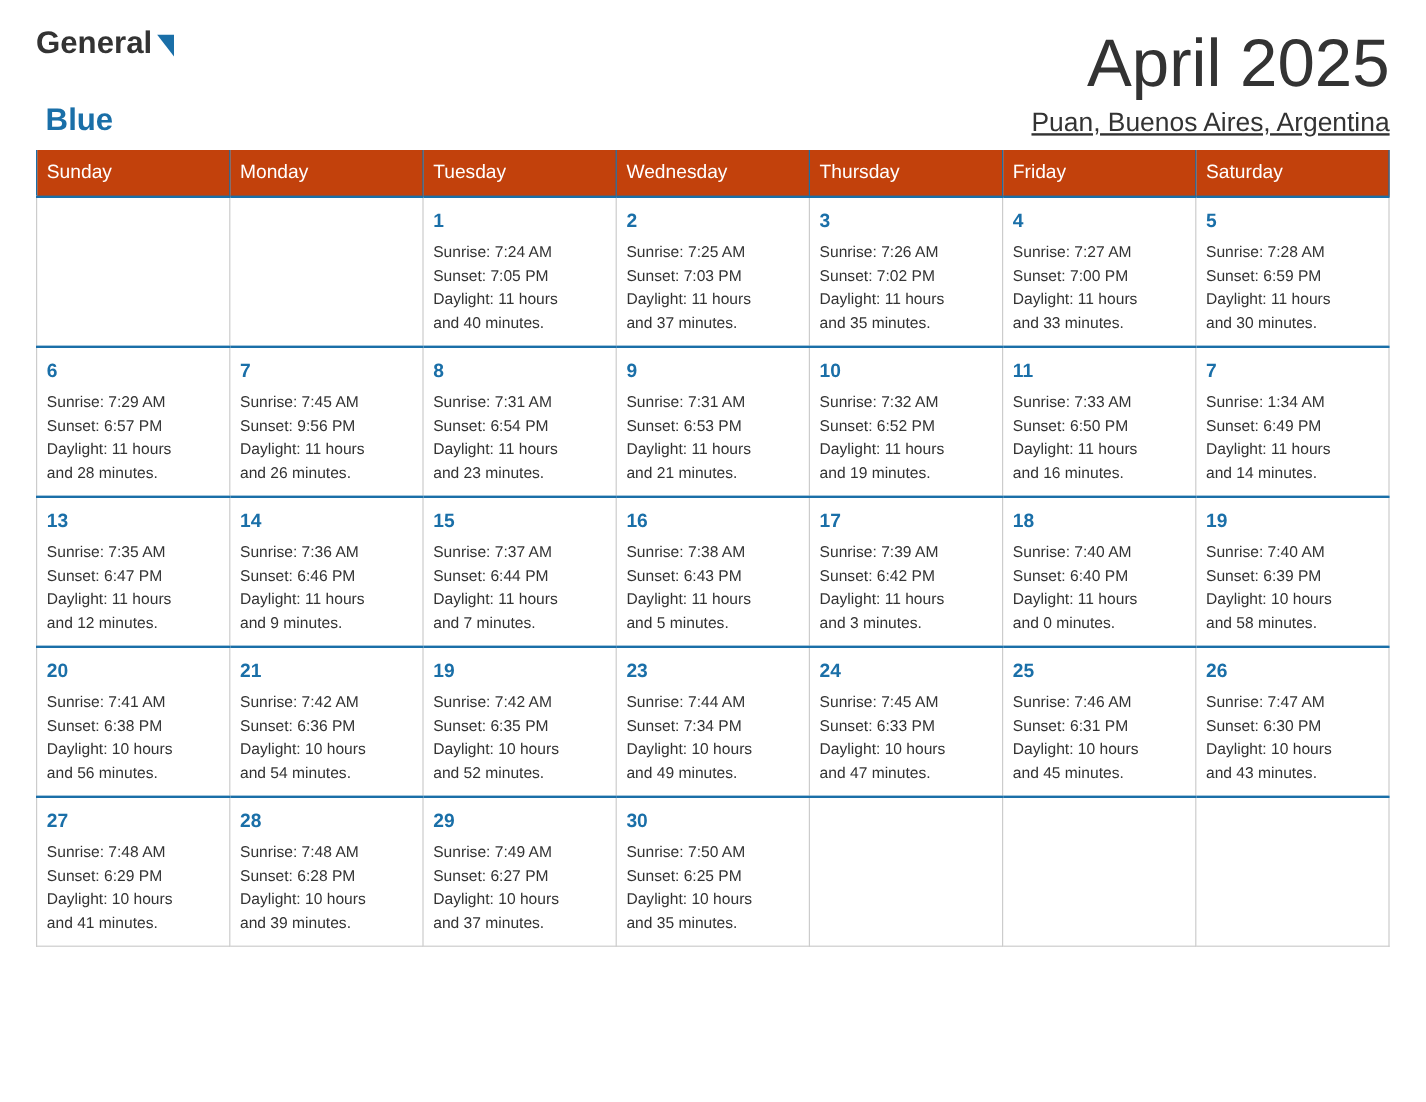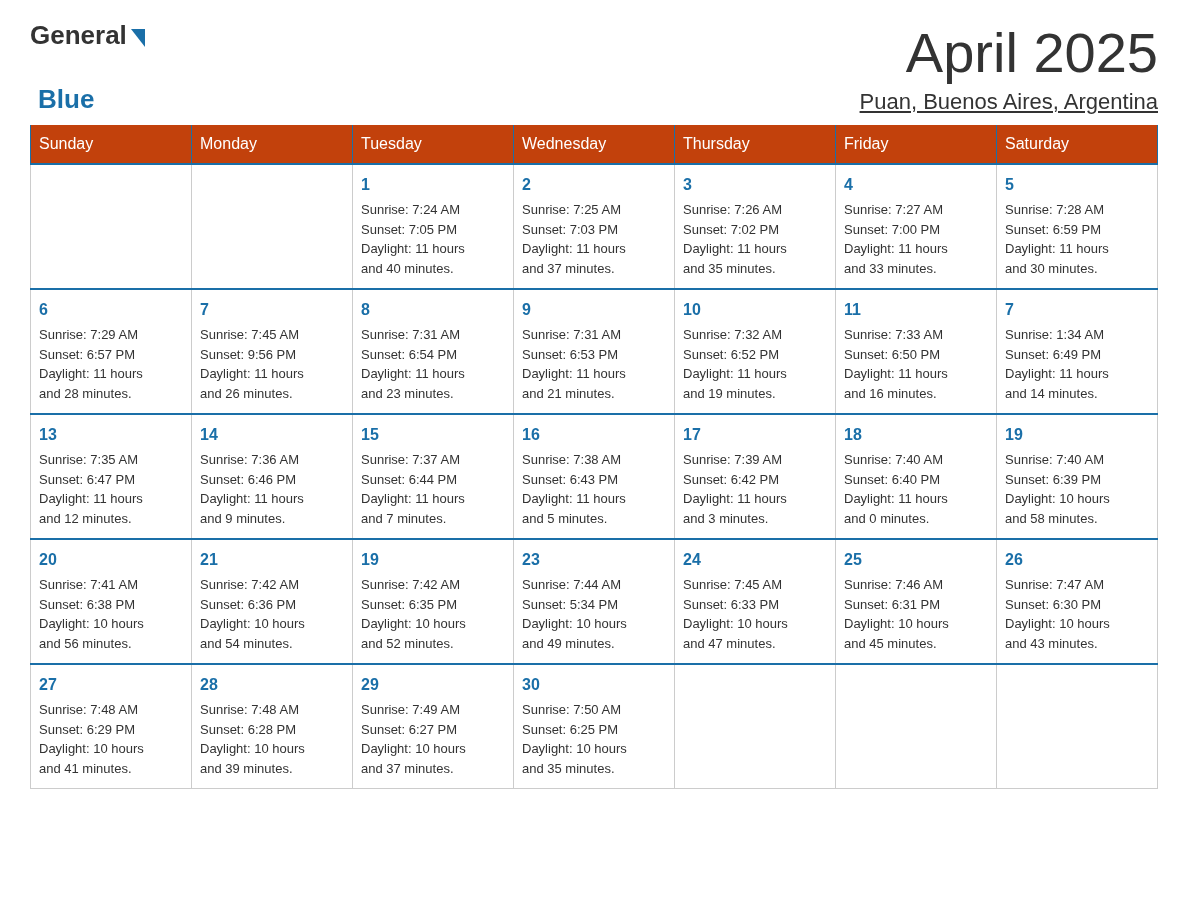--- a/index.html
+++ b/index.html
@@ -296,21 +296,21 @@
         <td>
           <span class="day-num">19</span>
           <div class="day-info">Sunrise: 7:42 AM</div>
           <div class="day-info">Sunset: 6:35 PM</div>
           <div class="day-info">Daylight: 10 hours</div>
           <div class="day-info">and 52 minutes.</div>
         </td>
         <td>
           <span class="day-num">23</span>
           <div class="day-info">Sunrise: 7:44 AM</div>
-          <div class="day-info">Sunset: 5:34 PM</div>
+          <div class="day-info">Sunset: 7:34 PM</div>
           <div class="day-info">Daylight: 10 hours</div>
           <div class="day-info">and 49 minutes.</div>
         </td>
         <td>
           <span class="day-num">24</span>
           <div class="day-info">Sunrise: 7:45 AM</div>
           <div class="day-info">Sunset: 6:33 PM</div>
           <div class="day-info">Daylight: 10 hours</div>
           <div class="day-info">and 47 minutes.</div>
         </td>

